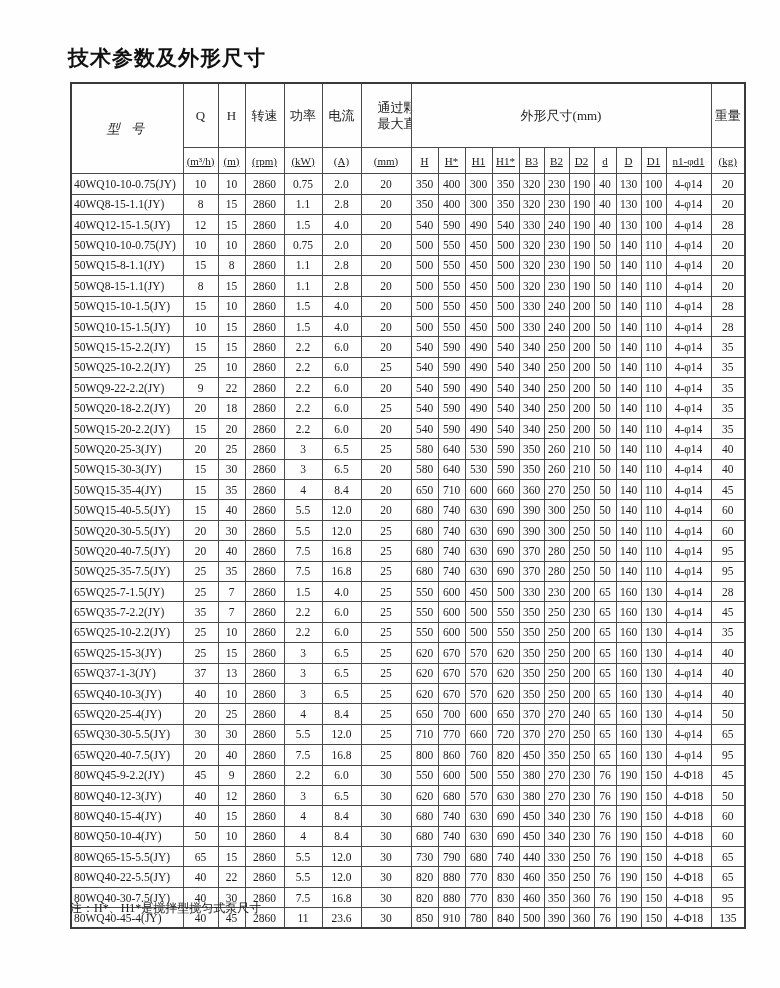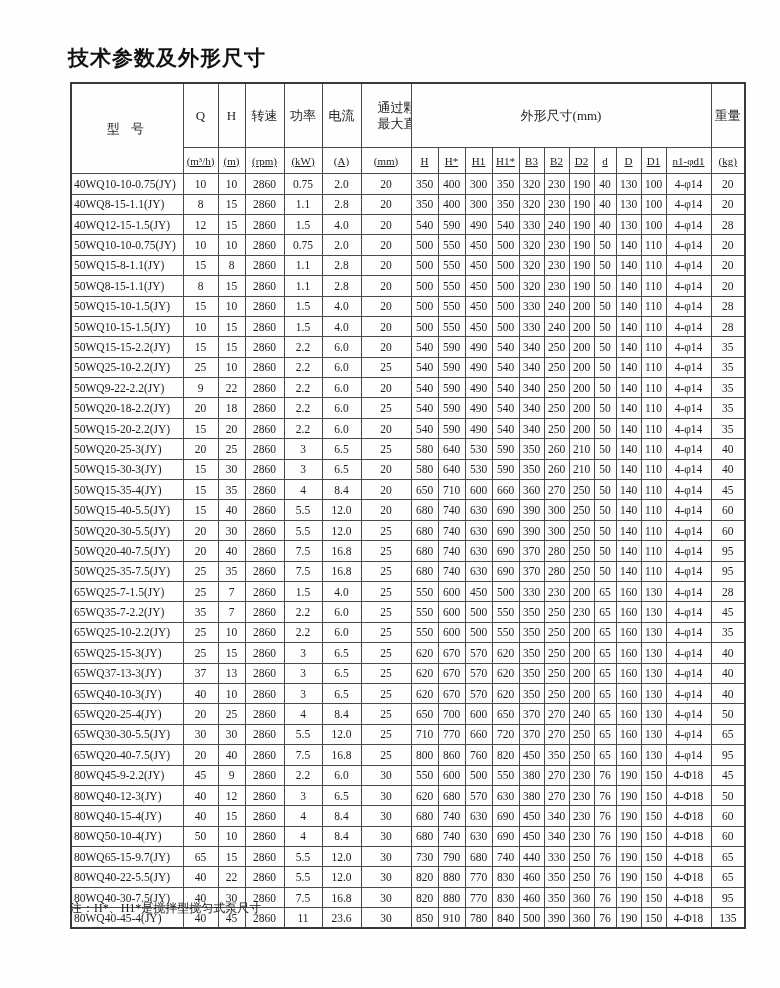--- a/index.html
+++ b/index.html
@@ -38,21 +38,21 @@
     border: 1px solid #4a4a4a;
     text-align: center;
     vertical-align: middle;
     padding: 0 1px;
     font-weight: normal;
     overflow: hidden;
     white-space: nowrap;
   }
   .spec thead tr.hrow1 th { height: 31px; font-size: 13px; }
   .spec thead tr.hrow2 th { height: 26px; font-size: 11px; text-decoration: underline; }
-  .spec th.model-h { font-size: 14px; letter-spacing: 4px; }
+  .spec th.model-h { font-size: 14px; letter-spacing: 4px; font-style: italic; }
   .spec th.particle-h { font-size: 9px; line-height: 1.2; padding: 16px; }
   .spec th.dims-group-h { font-size: 13px; }
   .spec tbody td {
     height: 20.4px;
     font-size: 11.5px;
   }
   .spec tbody td.model {
     text-align: left;
     padding-left: 2px;
     font-size: 11.5px;
@@ -628,21 +628,21 @@
           <td>350</td>
           <td>250</td>
           <td>200</td>
           <td>65</td>
           <td>160</td>
           <td>130</td>
           <td>4-φ14</td>
           <td>40</td>
         </tr>
         <tr>
-          <td class="model">65WQ37-13-3(JY)</td>
+          <td class="model">65WQ37-1-3(JY)</td>
           <td>37</td>
           <td>13</td>
           <td>2860</td>
           <td>3</td>
           <td>6.5</td>
           <td>25</td>
           <td>620</td>
           <td>670</td>
           <td>570</td>
           <td>620</td>
@@ -817,21 +817,21 @@
           <td>450</td>
           <td>340</td>
           <td>230</td>
           <td>76</td>
           <td>190</td>
           <td>150</td>
           <td>4-Φ18</td>
           <td>60</td>
         </tr>
         <tr>
-          <td class="model">80WQ65-15-9.7(JY)</td>
+          <td class="model">80WQ65-15-5.5(JY)</td>
           <td>65</td>
           <td>15</td>
           <td>2860</td>
           <td>5.5</td>
           <td>12.0</td>
           <td>30</td>
           <td>730</td>
           <td>790</td>
           <td>680</td>
           <td>740</td>

